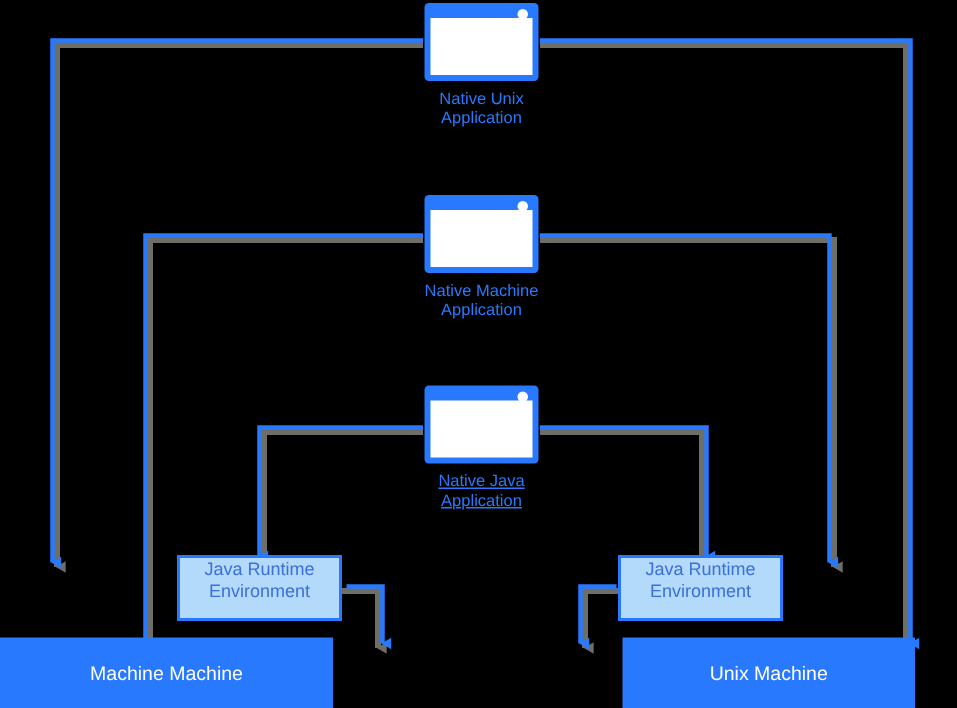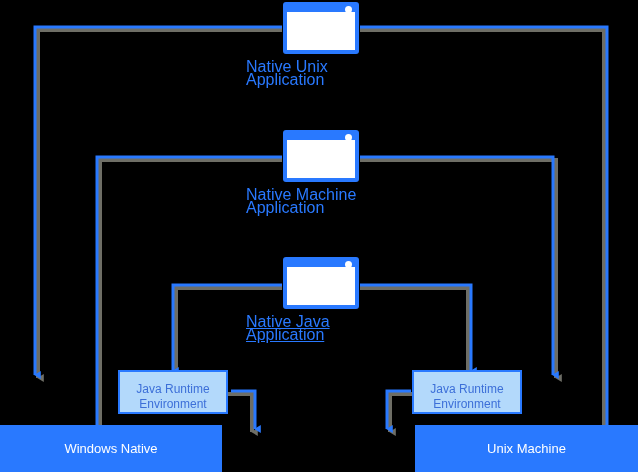--- a/index.html
+++ b/index.html
@@ -46,37 +46,37 @@
     right: 7px;
     top: 4px;
     width: 7px;
     height: 7px;
     border-radius: 50%;
     background: #ffffff;
   }
   .app-label {
     position: absolute;
     width: 150px;
-    text-align: left;
+    text-align: center;
     color: #2979ff;
-    font-size: 16px;
+    font-size: 11px;
     line-height: 13px;
     font-family: "Liberation Sans", sans-serif;
   }
 
   
   .jre {
     position: absolute;
     width: 110px;
     height: 44px;
     background: #b3d9fb;
     border: 2px solid #2979ff;
     box-sizing: border-box;
     display: flex;
-    align-items: flex-end;
+    align-items: flex-start;
     justify-content: center;
     color: #3c6fd8;
     font-size: 12px;
     line-height: 15px;
     text-align: center;
     font-family: "Liberation Sans", sans-serif;
   }
 
   
   .machine {
@@ -168,20 +168,20 @@
   </div>
 
   <div class="jre" style="left:412px; top:370px;">
     <div>
       <div>Java Runtime</div>
       <div>Environment</div>
     </div>
   </div>
 
   <div class="machine" style="left:0px; top:425px; width:222px;">
-    <span>Windows Native</span>
+    <span>Machine Machine</span>
   </div>
 
-  <div class="machine" style="left:415px; top:425px; width:223px;">
+  <div class="machine" style="left:415px; top:425px; width:195px;">
     <span>Unix Machine</span>
   </div>
 
 </div>
 
 </body></html>

